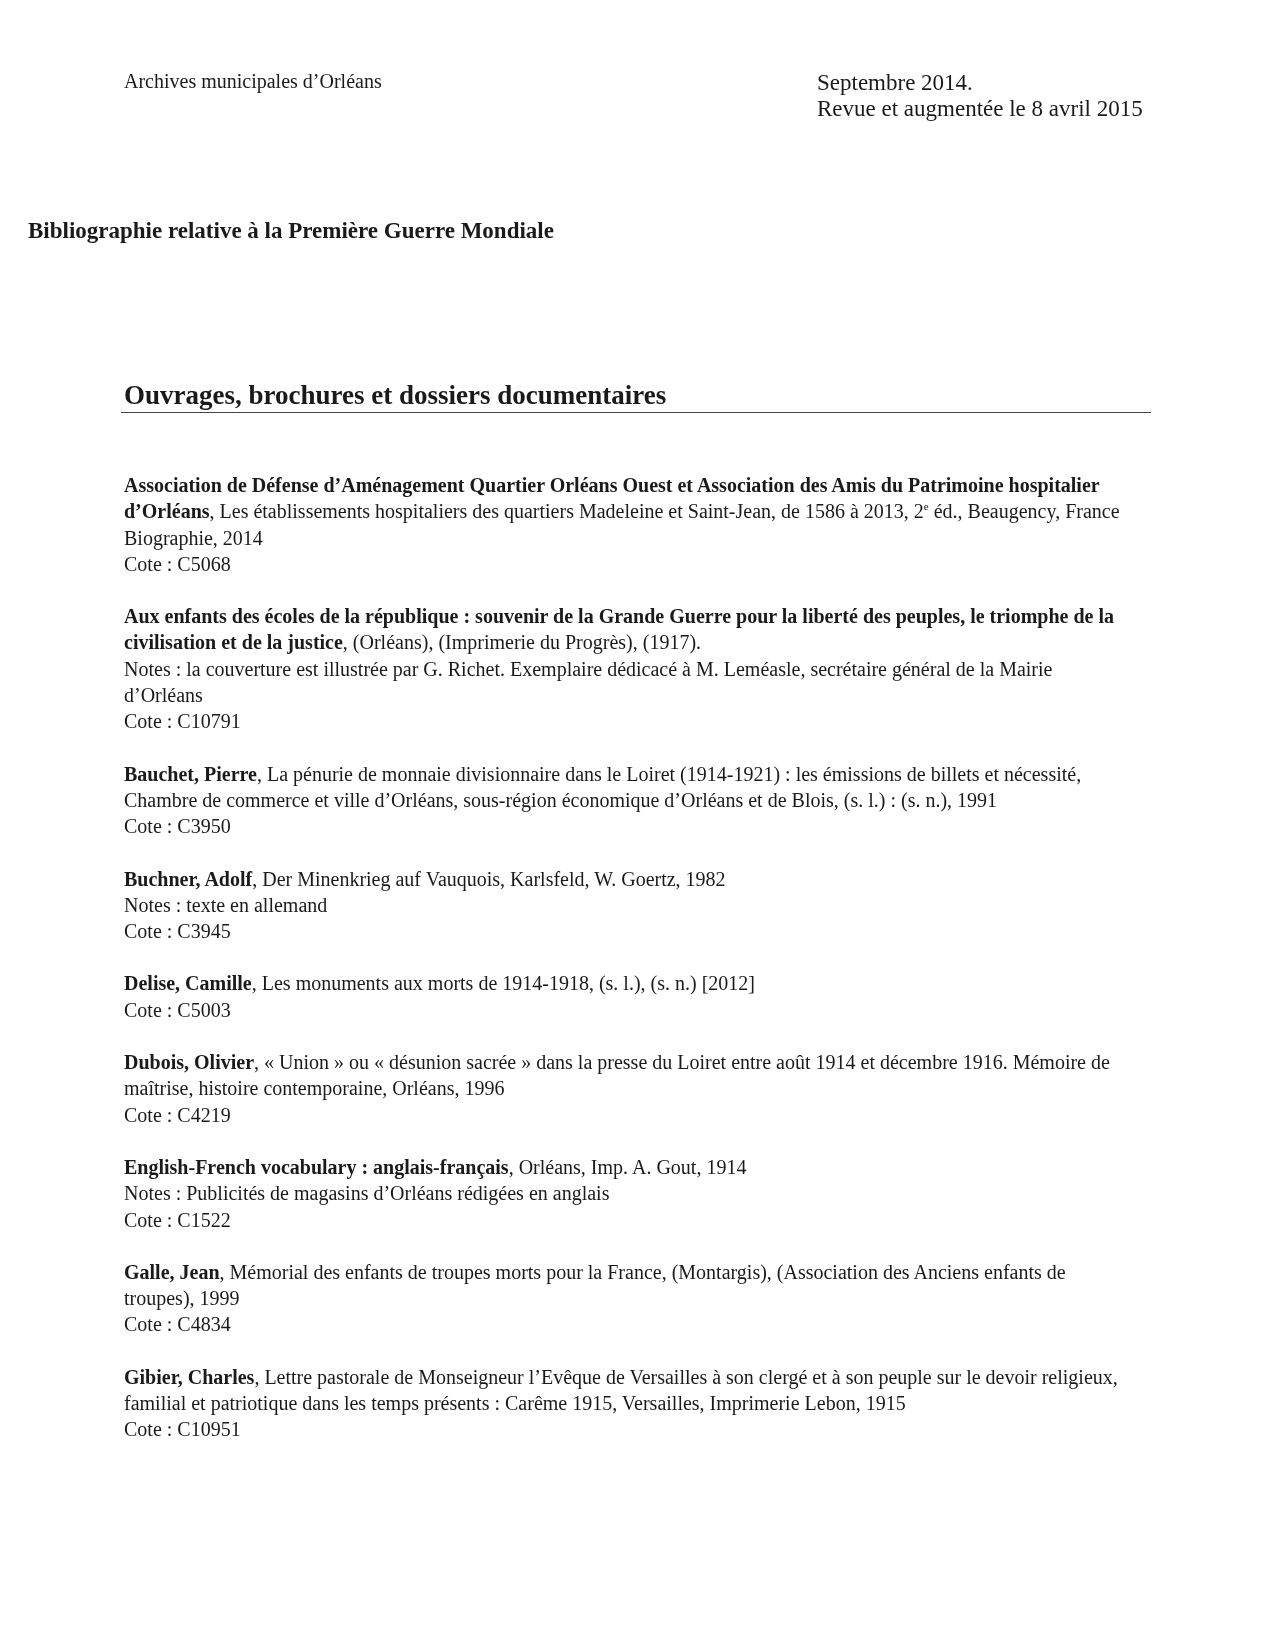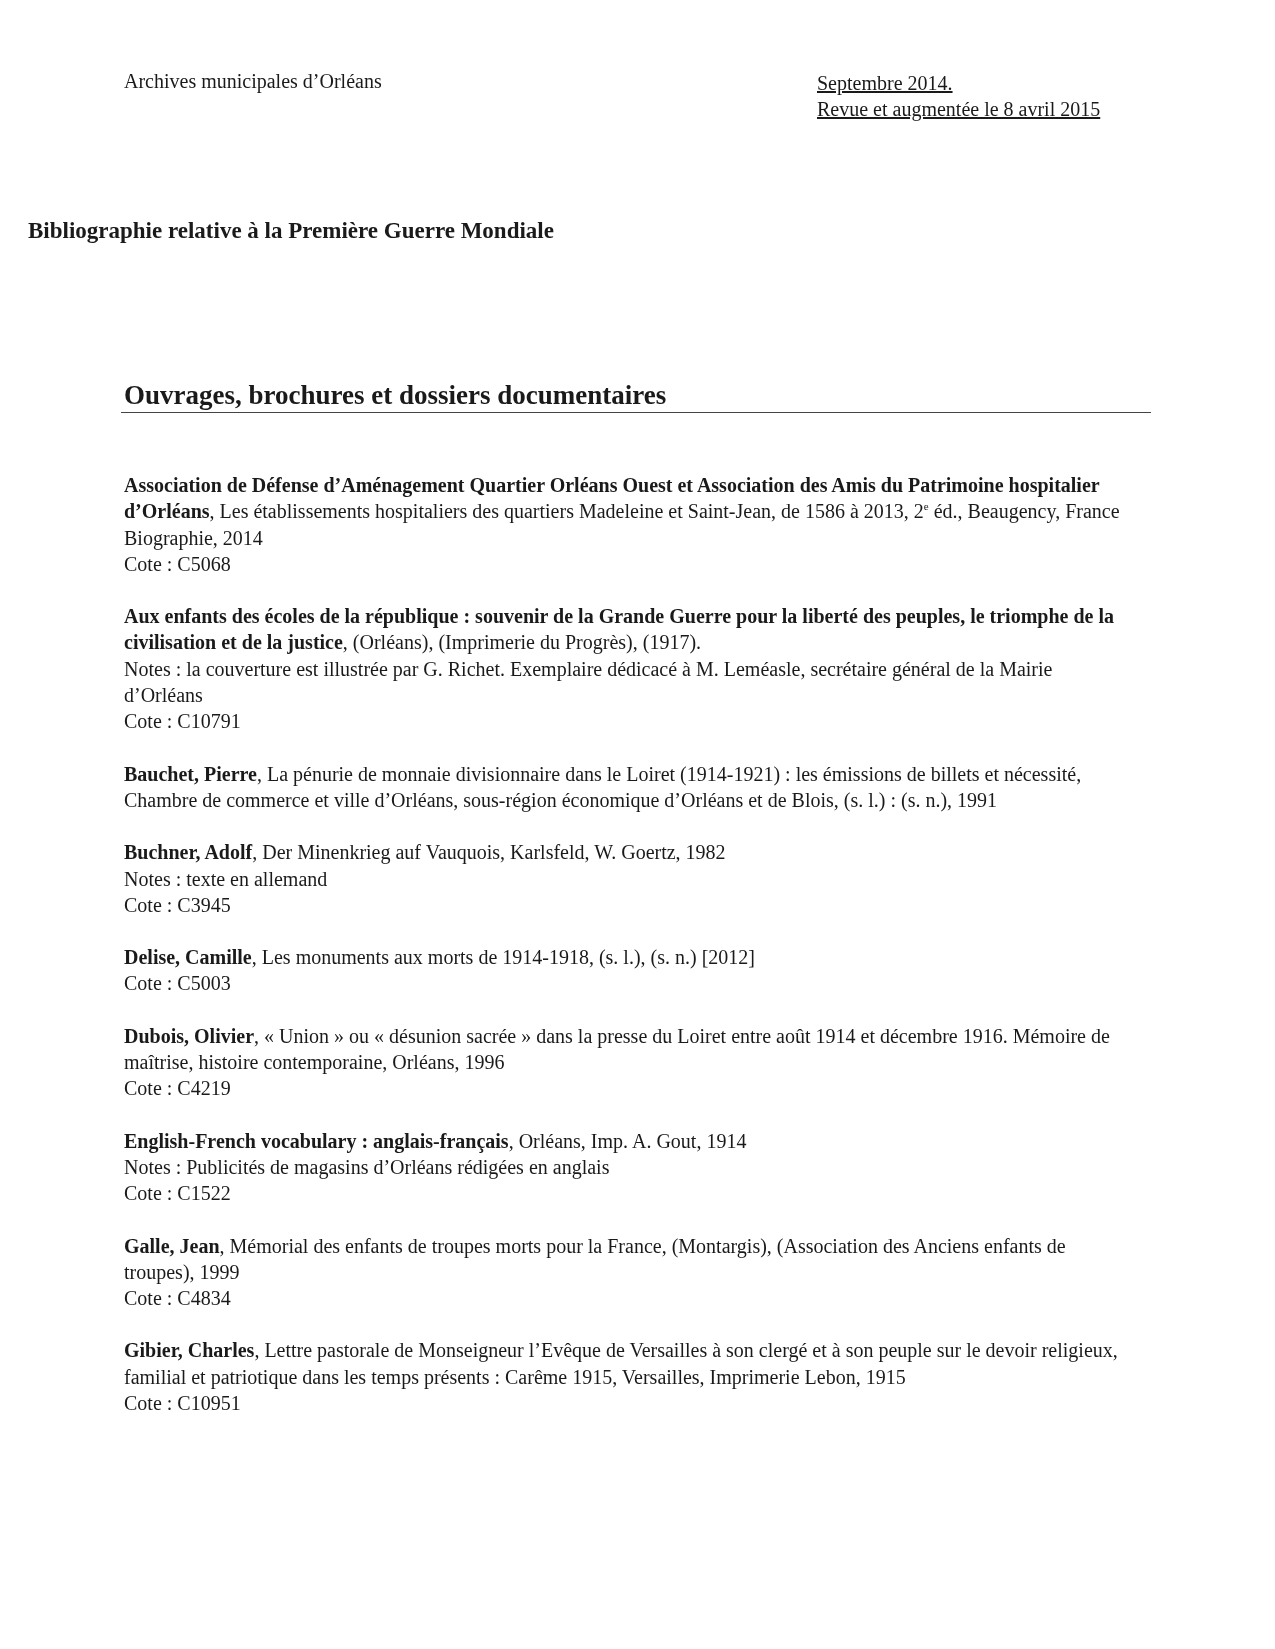--- a/index.html
+++ b/index.html
@@ -3,21 +3,21 @@
 <meta charset="utf-8">
 <style>
   html, body { margin: 0; padding: 0; background: #ffffff; }
   body {
     width: 1275px; height: 1649px; position: relative; overflow: hidden;
     font-family: "Liberation Serif", "DejaVu Serif", serif;
     color: #1a1a1a;
   }
   .page { position: absolute; left: 0; top: 0; width: 1275px; height: 1649px; }
   .hdr-left { position: absolute; left: 124px; top: 70px; font-size: 20px; }
-  .hdr-right { position: absolute; left: 817px; top: 70px; font-size: 20px; line-height: 26px; text-decoration: underline; }
+  .hdr-right { position: absolute; left: 817px; top: 70px; font-size: 23px; line-height: 26px; }
   .title { position: absolute; left: 0; width: 1275px; text-align: left; font-weight: bold; font-size: 23px; padding-left: 28px; }
   .t1 { top: 218px; }
   .t2 { top: 273px; }
   .section { position: absolute; left: 124px; top: 380px; font-size: 27px; font-weight: bold; }
   .rule { position: absolute; left: 121px; top: 412px; width: 1030px; height: 0; border-top: 1.5px solid #444; }
   .entries { position: absolute; left: 124px; top: 472px; width: 1010px; font-size: 20px; line-height: 26.3px; }
   .entry { margin-bottom: 26px; }
   .entry b { font-weight: bold; }
   sup { font-size: 11px; line-height: 0; vertical-align: super; }
 </style>
@@ -43,20 +43,21 @@
     </div>
 
     <div class="entry">
       <div><b>Aux enfants des écoles de la république : souvenir de la Grande Guerre pour la liberté des peuples, le triomphe de la civilisation et de la justice</b><span>, (Orléans), (Imprimerie du Progrès), (1917).</span></div>
       <div>Notes : la couverture est illustrée par G. Richet. Exemplaire dédicacé à M. Leméasle, secrétaire général de la Mairie d’Orléans</div>
       <div>Cote : C10791</div>
     </div>
 
     <div class="entry">
       <div><b>Bauchet, Pierre</b><span>, La pénurie de monnaie divisionnaire dans le Loiret (1914-1921) : les émissions de billets et nécessité, Chambre de commerce et ville d’Orléans, sous-région économique d’Orléans et de Blois,  (s. l.) :   (s. n.), 1991</span></div>
+      <div>Cote : C3950</div>
     </div>
 
     <div class="entry">
       <div><b>Buchner, Adolf</b><span>, Der Minenkrieg auf Vauquois, Karlsfeld, W. Goertz, 1982</span></div>
       <div>Notes : texte en allemand</div>
       <div>Cote : C3945</div>
     </div>
 
     <div class="entry">
       <div><b>Delise, Camille</b><span>, Les monuments aux morts de 1914-1918, (s. l.), (s. n.) [2012]</span></div>

